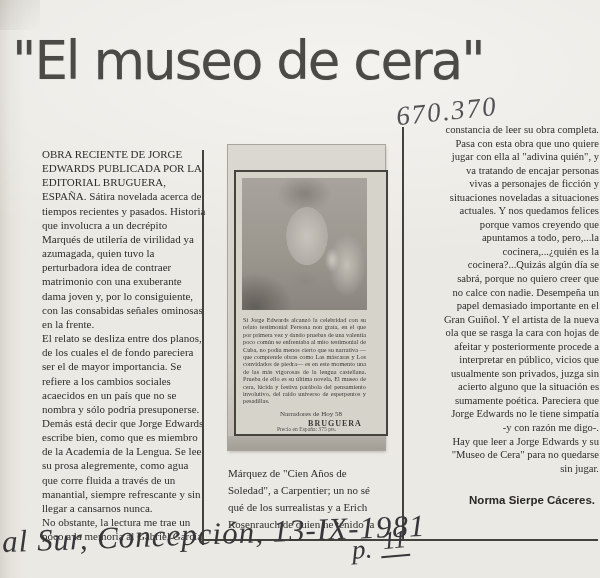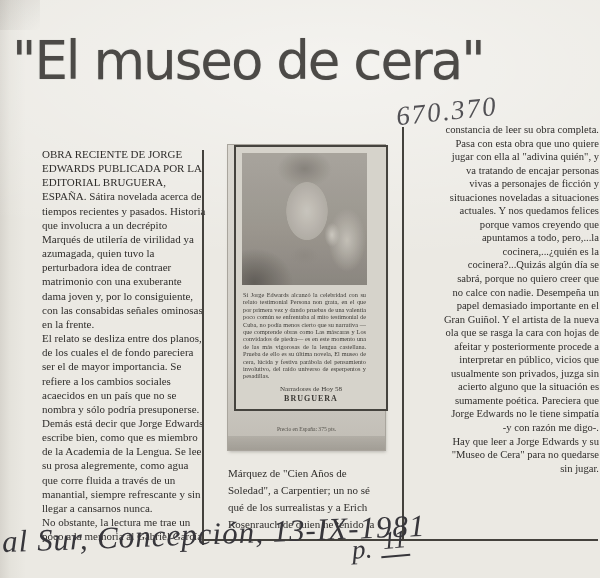--- a/index.html
+++ b/index.html
@@ -39,21 +39,21 @@
   .vrule-left{left:202px;top:150px;height:395px;}
   .vrule-right{left:402px;top:127px;height:414px;}
   .hrule-bottom{position:absolute;left:202px;top:539px;width:396px;height:2px;background:#44423d;}
   
   .cover{
     position:absolute;left:228px;top:145px;width:157px;height:305px;
     background:linear-gradient(180deg,#dbd8d1 0%,#d2cfc8 70%,#c0bcb4 100%);
     box-shadow:0 0 0 1px #a9a59d, 1px 2px 3px rgba(90,86,80,.35);
   }
   .cover-frame{
-    position:absolute;left:6px;top:0;width:154px;height:266px;
+    position:absolute;left:6px;top:25px;width:154px;height:266px;
     border:2px solid #45433e;box-sizing:border-box;background:#d6d3cb;text-decoration:underline;
   }
   .cover-photo{
     position:absolute;left:6px;top:6px;width:125px;height:132px;
     background:
       radial-gradient(ellipse 20px 14px at 50% 78%, #8f8a82 0%, rgba(0,0,0,0) 70%),
       radial-gradient(ellipse 10px 16px at 72% 62%, #d0ccc3 0%, rgba(0,0,0,0) 75%),
       radial-gradient(ellipse 30px 42px at 52% 44%, #ccc8c0 0%, #b3aea6 68%, rgba(0,0,0,0) 70%),
       radial-gradient(ellipse 38px 26px at 50% 12%, #87827b 0%, rgba(0,0,0,0) 72%),
       radial-gradient(ellipse 26px 44px at 84% 66%, #c6c2b9 0%, rgba(0,0,0,0) 72%),
@@ -65,21 +65,21 @@
     position:absolute;left:7px;top:144px;width:123px;height:90px;
     font-size:6.3px;line-height:7.4px;text-align:justify;color:#3c3a36;
     filter:blur(.45px);overflow:hidden;
   }
   .cover-series{
     position:absolute;left:0;bottom:16px;width:100%;text-align:center;
     font-size:7px;color:#3c3a36;filter:blur(.3px);
   }
   .cover-publisher{
     position:absolute;left:0;bottom:6px;width:100%;text-align:center;
-    font-size:8px;font-weight:bold;letter-spacing:1px;color:#3c3a36;filter:blur(.35px);
+    font-size:8px;font-weight:bold;letter-spacing:1px;color:#3c3a36;filter:blur(.35px);padding-left:24px;
   }
   .cover-price{
     position:absolute;left:0;top:281px;width:100%;text-align:center;
     font-size:5.6px;color:#55524c;filter:blur(.5px);
   }
   .cover-band{
     position:absolute;left:0;bottom:0;width:100%;height:14px;
     background:linear-gradient(180deg,rgba(130,126,118,.25),#a29e96);filter:blur(.4px);
   }
   
@@ -171,20 +171,21 @@
 interpretar en público, vicios que
 usualmente son privados, juzga sin
 acierto alguno que la situación es
 sumamente poética. Pareciera que
 Jorge Edwards no le tiene simpatía
 -y con razón me digo-.
 Hay que leer a Jorge Edwards y su
 "Museo de Cera" para no quedarse
 sin jugar.</div>
 
+  <div class="byline">Norma Sierpe Cáceres.</div>
 
   <div class="hrule-bottom"></div>
 
   <div class="hand hand-source">al Sur, Concepción, 13-IX-1981</div>
   <div class="hand hand-page-label">p.</div>
   <div class="hand hand-page-number">11</div>
 
 </div>
 
 </body></html>

